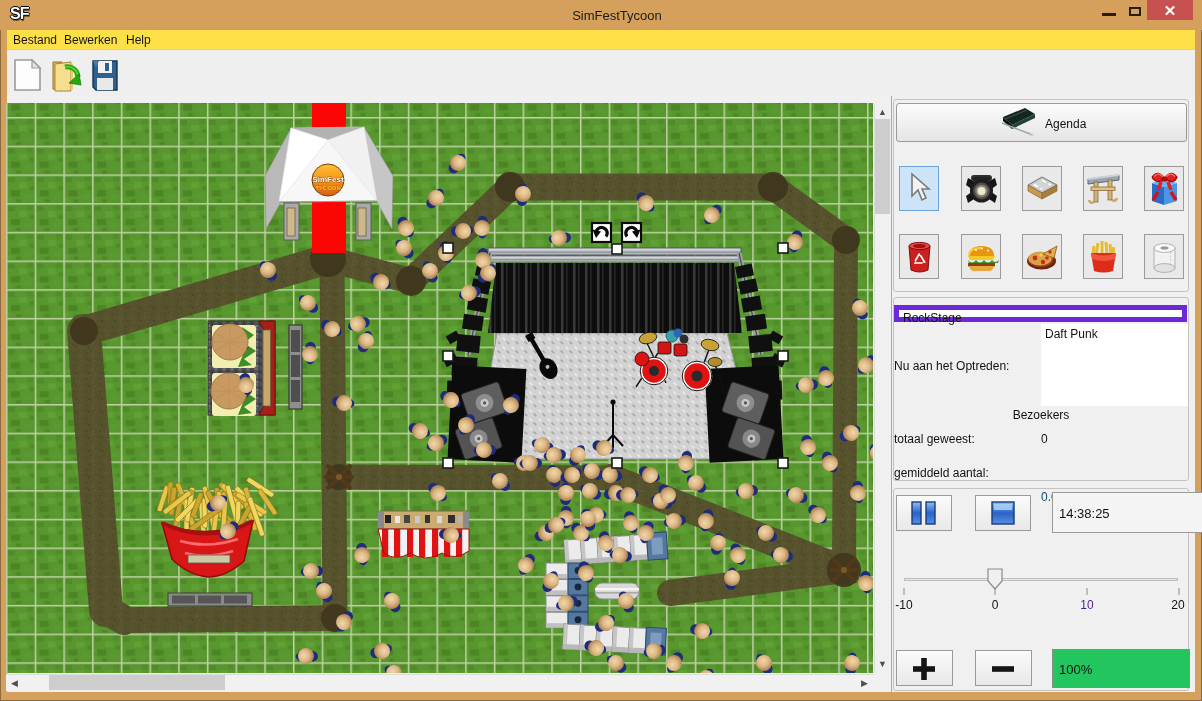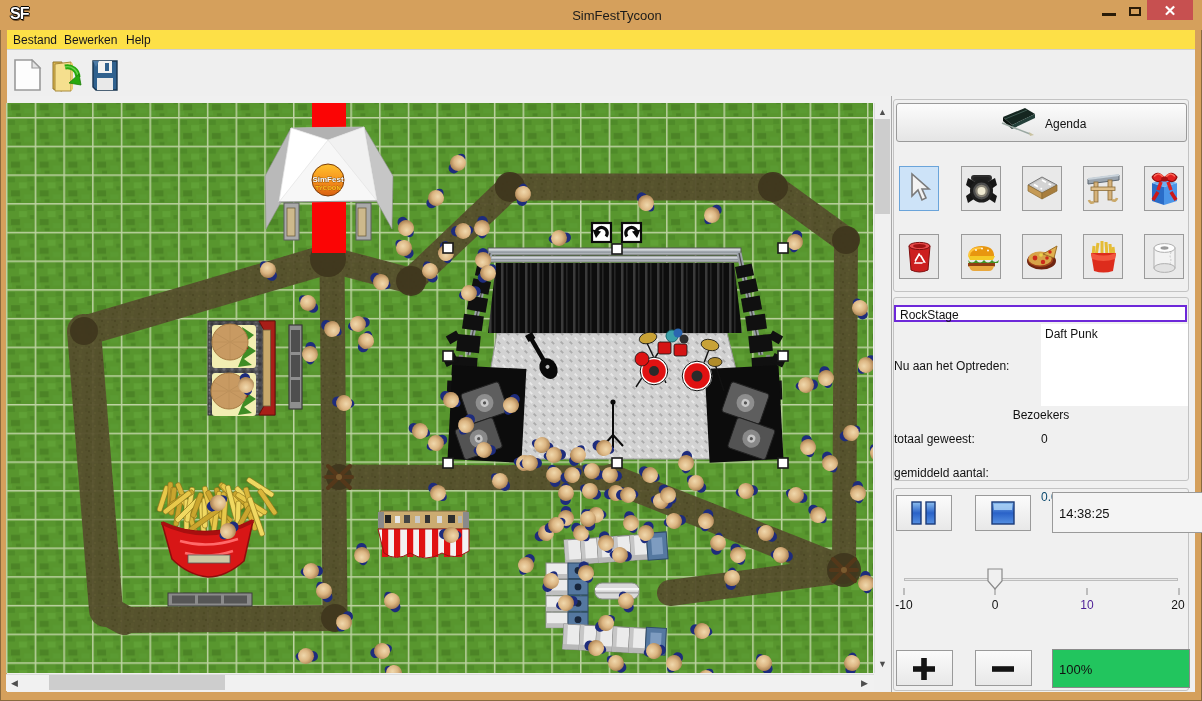--- a/index.html
+++ b/index.html
@@ -711,21 +711,21 @@
 <svg style="position:absolute;left:1147px;top:238px" width="35" height="38" viewBox="0 0 35 38">
     <rect x="7" y="10" width="21" height="20" fill="#f2f2f2" stroke="#b0b0b0" stroke-width="1"></rect>
     <ellipse cx="17.5" cy="10" rx="10.5" ry="4.4" fill="#fdfdfd" stroke="#b0b0b0" stroke-width="1"></ellipse>
     <ellipse cx="17.5" cy="10" rx="4" ry="1.7" fill="#9a9a9a"></ellipse>
     <ellipse cx="17.5" cy="30" rx="10.5" ry="4.4" fill="#e2e2e2" stroke="#b0b0b0" stroke-width="1"></ellipse>
     <path d="M24 14 l-1 4 l1 4 l-1 4" stroke="#c9c9c9" stroke-width="1" fill="none" stroke-dasharray="2 1.6"></path>
   </svg>
 
 <div style="position:absolute;left:893px;top:297px;width:296px;height:184px;border:1px solid #c3c3c3;border-radius:3px"></div>
 
-<div style="position:absolute;left:894px;top:305px;width:293px;height:17px;background:#fff;border:2px solid #6d28d9;font:12px 'Liberation Sans',sans-serif;color:#111;padding-left:4px;line-height:17px">RockStage</div>
+<div style="position:absolute;left:894px;top:305px;width:293px;height:17px;background:#fff;border:5px solid #6d28d9;font:12px 'Liberation Sans',sans-serif;color:#111;padding-left:4px;line-height:17px">RockStage</div>
 
 <div style="position:absolute;left:1041px;top:324px;width:147px;height:82px;background:#fff"></div>
 <div style="position:absolute;left:1045px;top:327px;font:12px 'Liberation Sans',sans-serif;color:#111">Daft Punk</div>
 
 <div style="position:absolute;left:894px;top:359px;font:12px 'Liberation Sans',sans-serif;color:#111">Nu aan het Optreden:</div>
 
 <div style="position:absolute;left:893px;top:408px;width:296px;text-align:center;font:12px 'Liberation Sans',sans-serif;color:#111">Bezoekers</div>
 
 <div style="position:absolute;left:894px;top:432px;font:12px 'Liberation Sans',sans-serif;color:#111">totaal geweest:</div>
 <div style="position:absolute;left:1041px;top:432px;font:12px 'Liberation Sans',sans-serif;color:#111">0</div>

